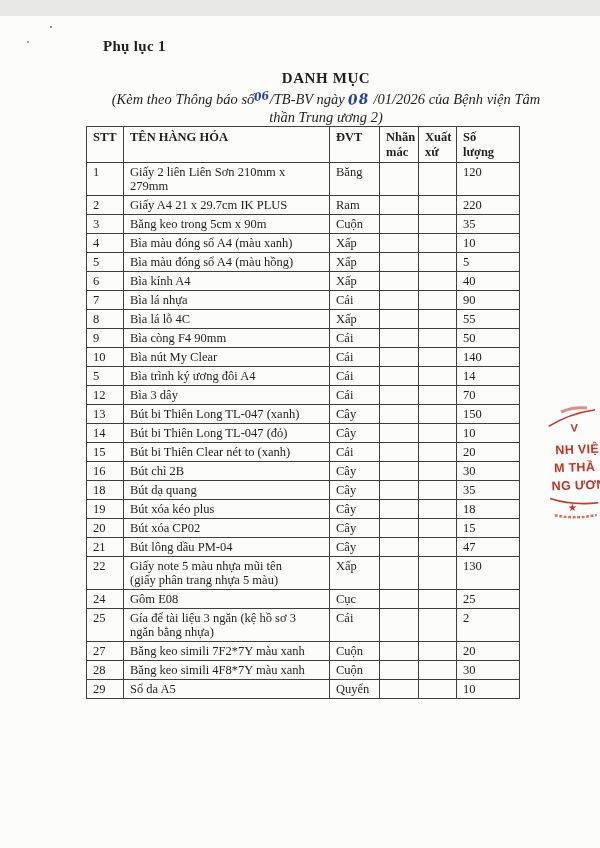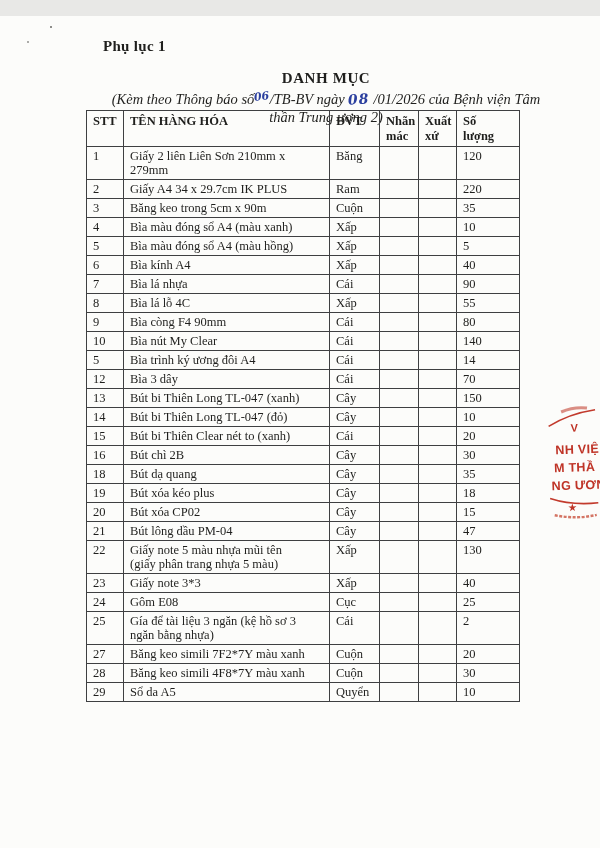--- a/index.html
+++ b/index.html
@@ -20,21 +20,21 @@
   .doctitle { font-size:15px; font-weight:bold; letter-spacing:.6px;text-align:center; }
   .subtitle { font-size:14.5px; font-style:italic; line-height:18px; margin-top:1px; }
   .hw {
     font-family:"DejaVu Serif", serif; font-style:italic; font-weight:bold;
     color:#2b3f9e; display:inline-block;
   }
   .hw-no { font-size:11px; vertical-align:4px; transform:rotate(-8deg); }
   .hw-day { font-size:14px; transform:rotate(-4deg); letter-spacing:1px; }
 
   table.items {
-    position:absolute; left:86px; top:94px;
+    position:absolute; left:86px; top:110px;
     width:433px; border-collapse:collapse; table-layout:fixed;
     font-size:12.5px;
   }
   table.items th, table.items td {
     border:1.5px solid #3e3f41; vertical-align:top;
     line-height:14px; padding:2px 3px 2px 6px;
     overflow:hidden; text-align:left;
   }
   table.items th { font-weight:bold; white-space:pre-line; line-height:15px; padding-top:3px; }
   table.items tbody tr { height:19px; }
@@ -97,21 +97,21 @@
       <td class="c-stt">1</td>
       <td class="c-name">Giấy 2 liên Liên Sơn 210mm x
 279mm</td>
       <td class="c-unit">Băng</td>
       <td class="c-label"></td>
       <td class="c-origin"></td>
       <td class="c-qty">120</td>
     </tr>
         <tr>
       <td class="c-stt">2</td>
-      <td class="c-name">Giấy A4 34 x 29.7cm IK PLUS</td>
+      <td class="c-name">Giấy A4 21 x 29.7cm IK PLUS</td>
       <td class="c-unit">Ram</td>
       <td class="c-label"></td>
       <td class="c-origin"></td>
       <td class="c-qty">220</td>
     </tr>
         <tr>
       <td class="c-stt">3</td>
       <td class="c-name">Băng keo trong 5cm x 90m</td>
       <td class="c-unit">Cuộn</td>
       <td class="c-label"></td>
@@ -157,21 +157,21 @@
       <td class="c-label"></td>
       <td class="c-origin"></td>
       <td class="c-qty">55</td>
     </tr>
         <tr>
       <td class="c-stt">9</td>
       <td class="c-name">Bìa còng F4 90mm</td>
       <td class="c-unit">Cái</td>
       <td class="c-label"></td>
       <td class="c-origin"></td>
-      <td class="c-qty">80</td>
+      <td class="c-qty">50</td>
     </tr>
         <tr>
       <td class="c-stt">10</td>
       <td class="c-name">Bìa nút My Clear</td>
       <td class="c-unit">Cái</td>
       <td class="c-label"></td>
       <td class="c-origin"></td>
       <td class="c-qty">140</td>
     </tr>
         <tr>
@@ -255,28 +255,20 @@
       <td class="c-qty">47</td>
     </tr>
         <tr>
       <td class="c-stt">22</td>
       <td class="c-name">Giấy note 5 màu nhựa mũi tên
 (giấy phân trang nhựa 5 màu)</td>
       <td class="c-unit">Xấp</td>
       <td class="c-label"></td>
       <td class="c-origin"></td>
       <td class="c-qty">130</td>
-    </tr>
-        <tr>
-      <td class="c-stt">23</td>
-      <td class="c-name">Giấy note 3*3</td>
-      <td class="c-unit">Xấp</td>
-      <td class="c-label"></td>
-      <td class="c-origin"></td>
-      <td class="c-qty">40</td>
     </tr>
         <tr>
       <td class="c-stt">24</td>
       <td class="c-name">Gôm E08</td>
       <td class="c-unit">Cục</td>
       <td class="c-label"></td>
       <td class="c-origin"></td>
       <td class="c-qty">25</td>
     </tr>
         <tr>

